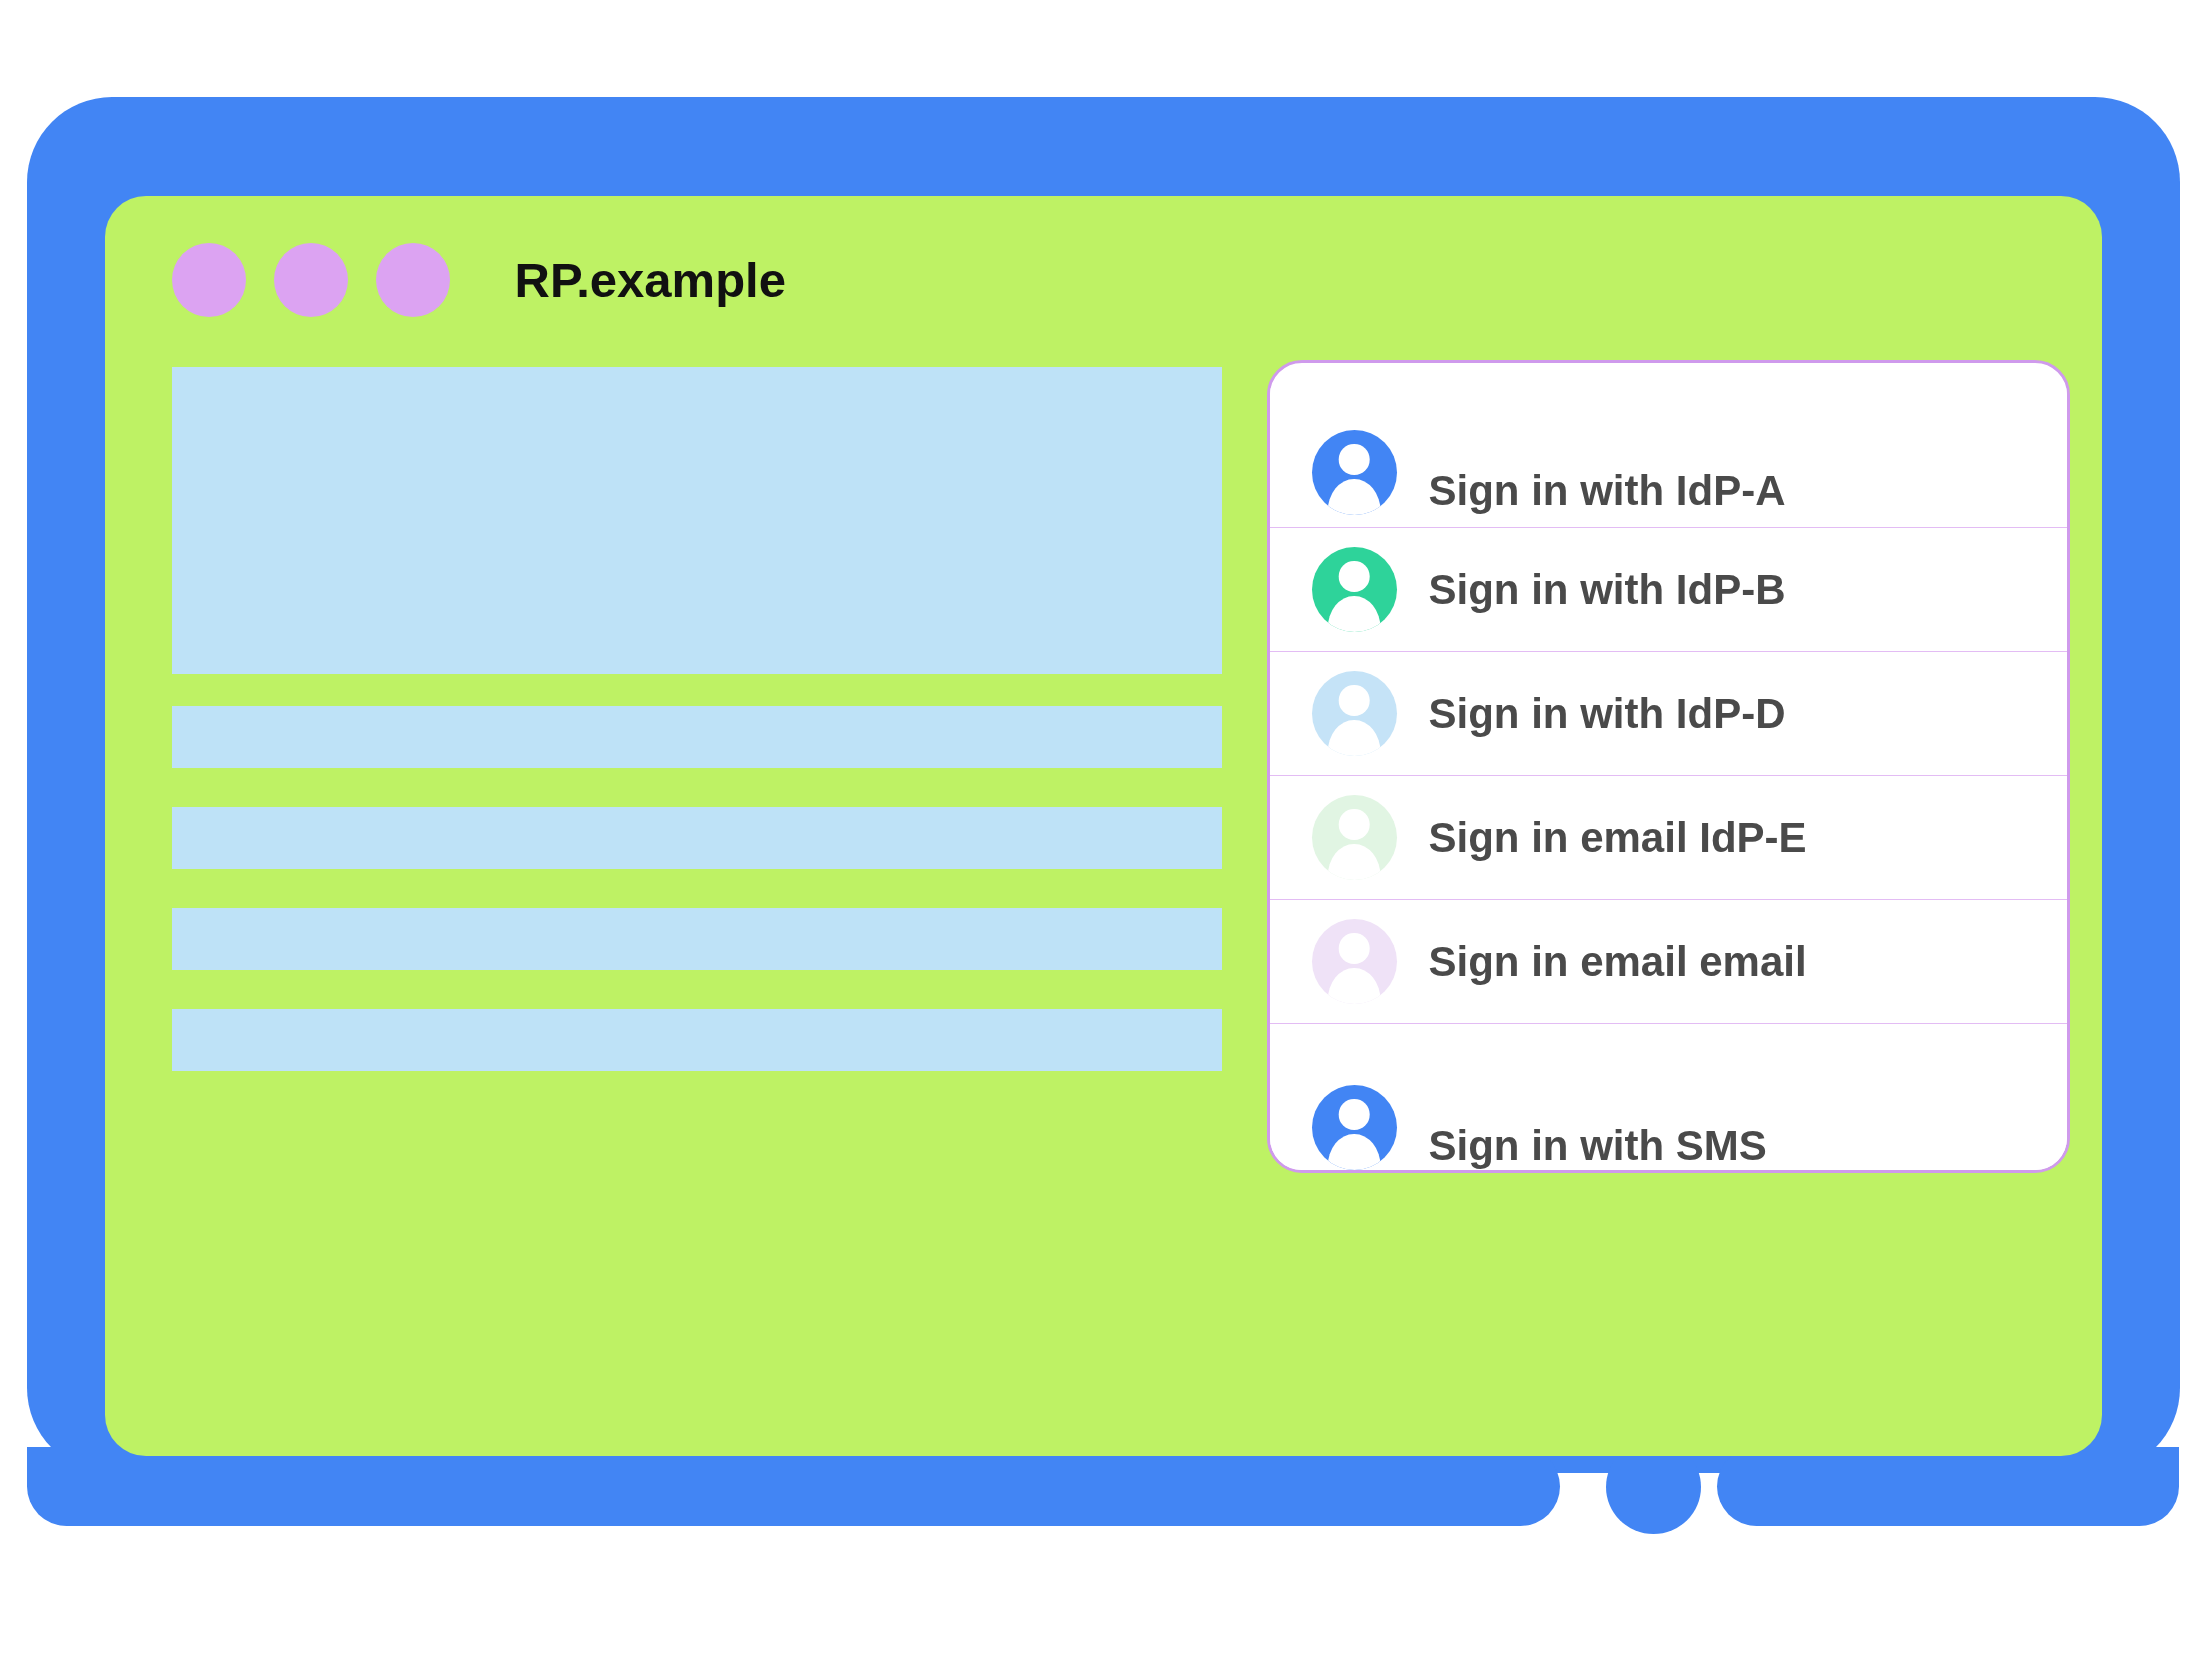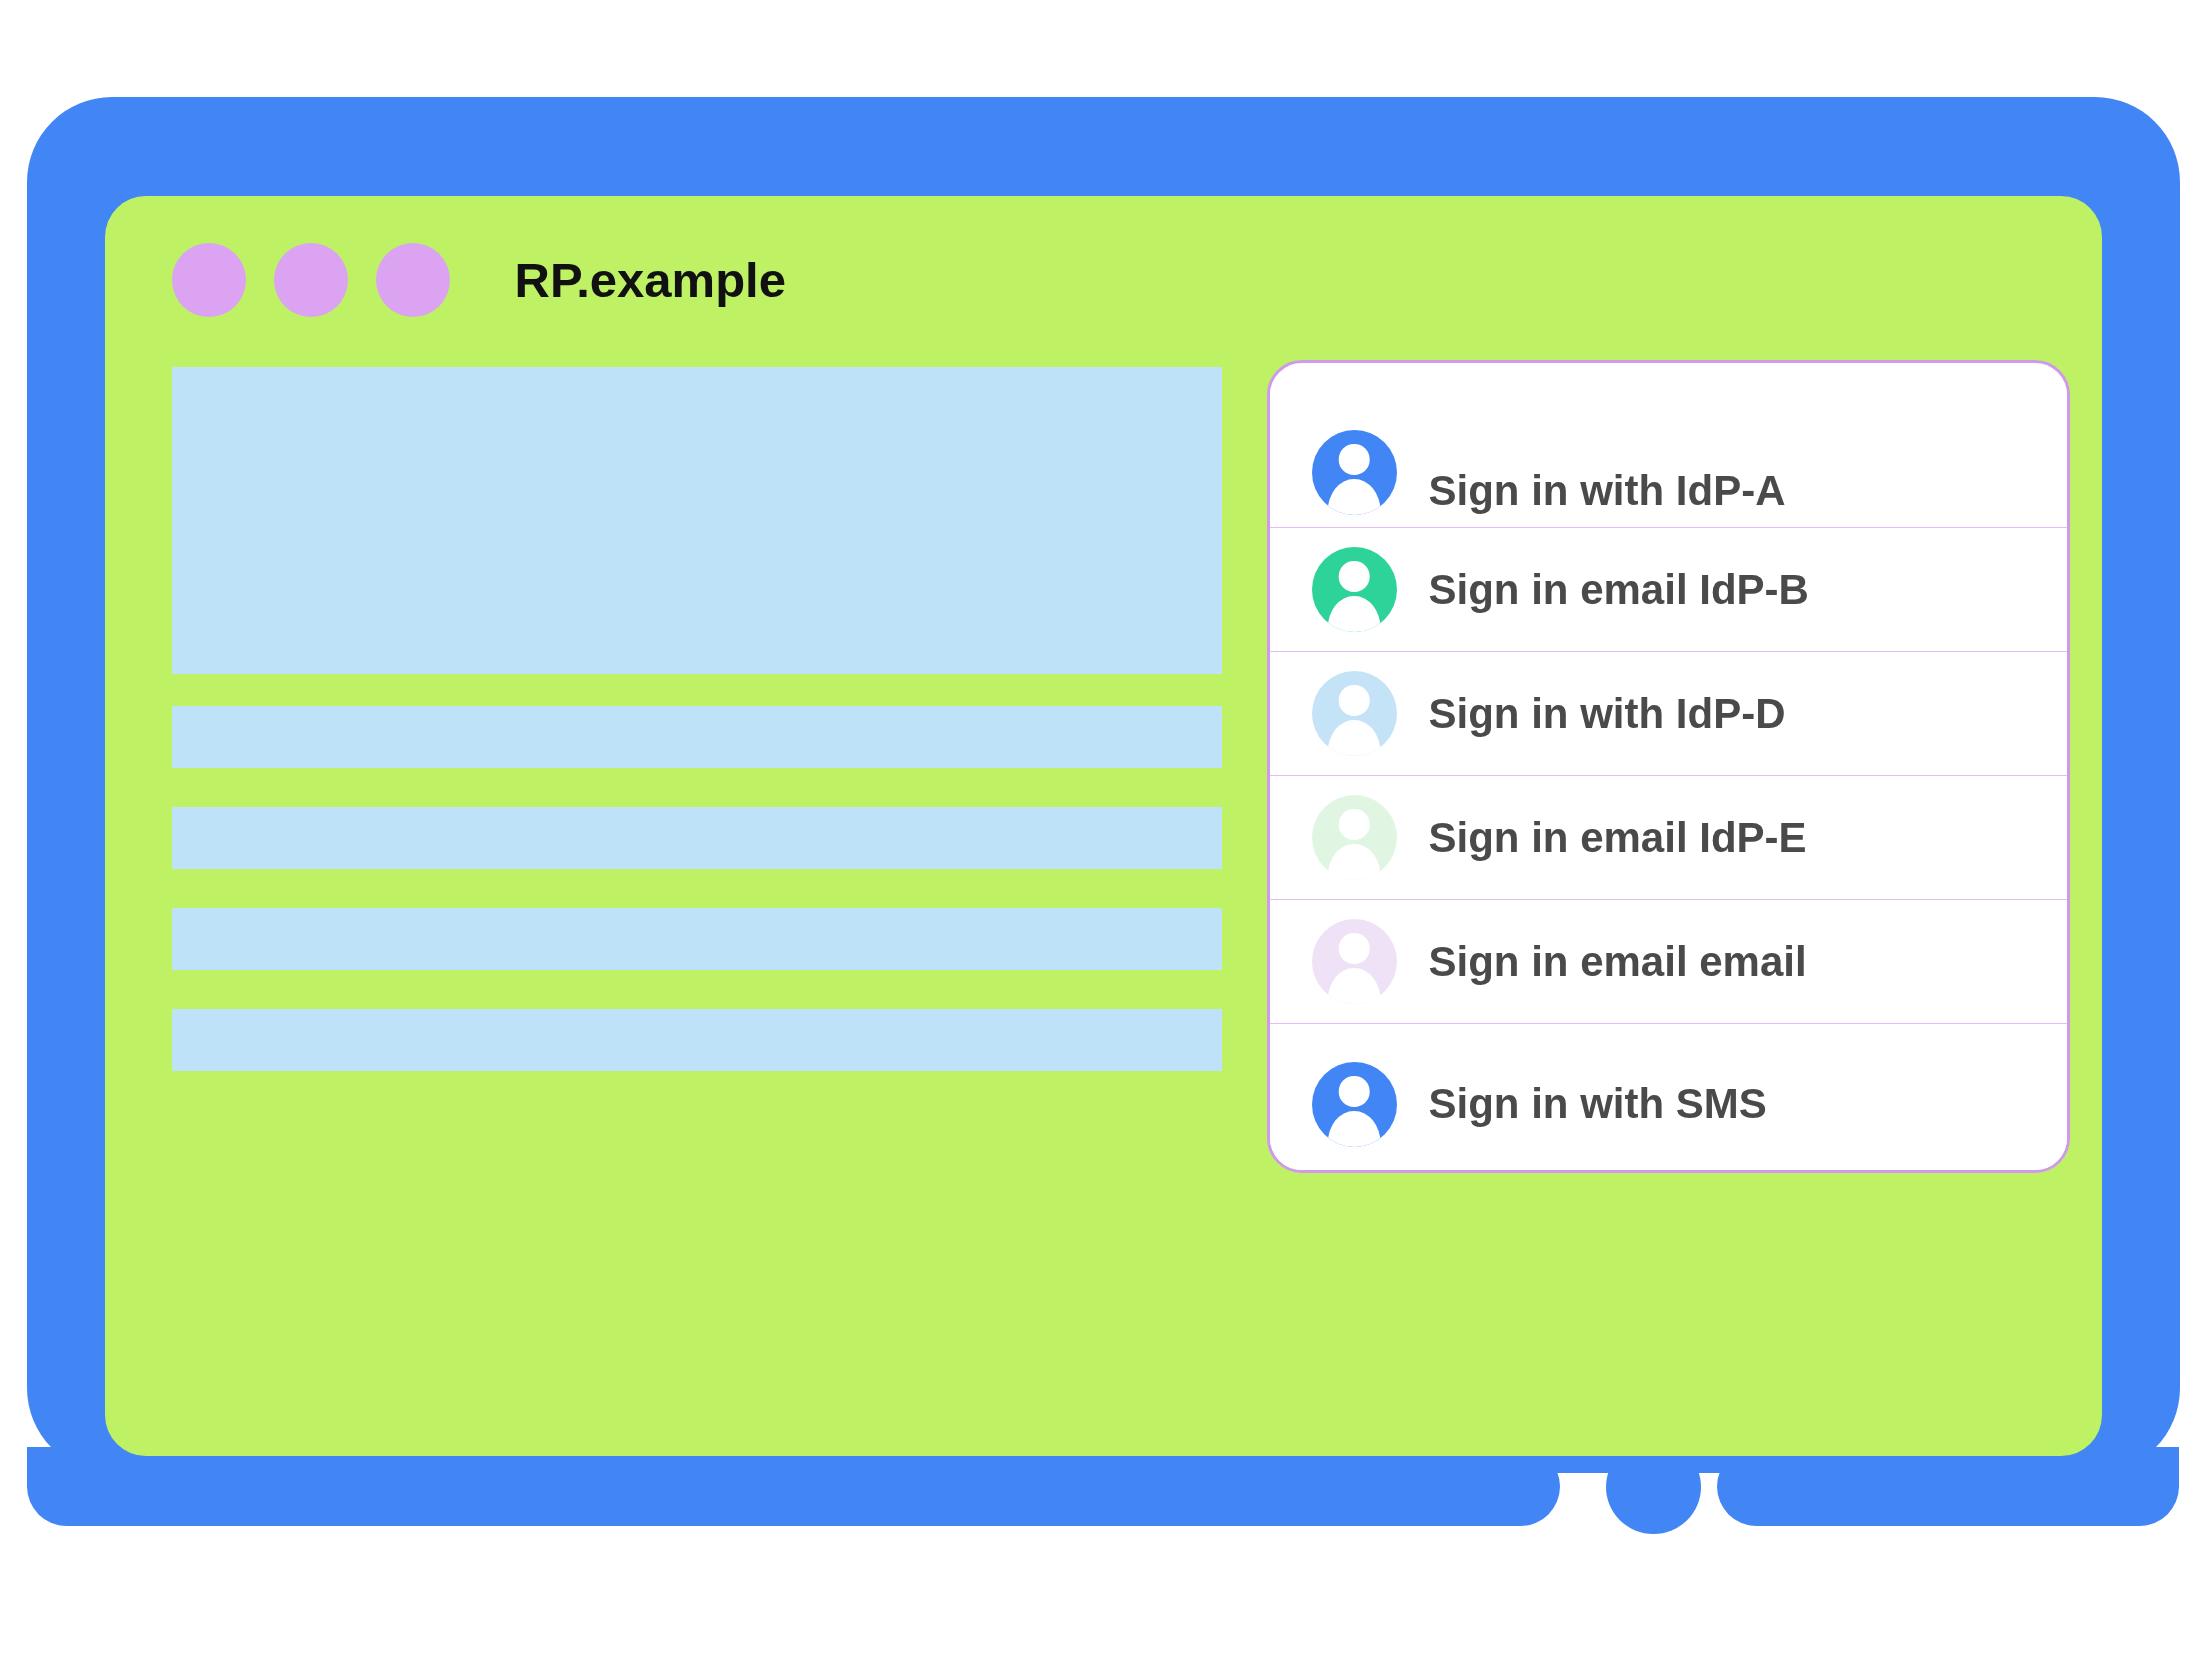--- a/index.html
+++ b/index.html
@@ -137,21 +137,21 @@
   .chooser-row {
     display: flex;
     align-items: center;
     height: 124px;
     padding-left: 42px;
     box-sizing: border-box;
     border-bottom: 1.8px solid #E3BCF4;
     background: #ffffff;
   }
   .chooser-row:first-child { height: 141px; align-items: flex-end; padding-bottom: 12.4px; margin-top: 24px; }
-  .chooser-row:last-child  { border-bottom: none; height: 146px; align-items: center; padding-top: 14px; }
+  .chooser-row:last-child  { border-bottom: none; height: 146px; align-items: flex-end; padding-top: 14px; }
 
   .avatar {
     width: 85px;
     height: 85px;
     border-radius: 50%;
     flex: none;
     position: relative;
     overflow: hidden;
   }
   .avatar .head {
@@ -216,21 +216,21 @@
             <div class="head"></div>
             <div class="body"></div>
           </div>
           <div class="row-label">Sign in with IdP-A</div>
         </div>
         <div class="chooser-row">
           <div class="avatar" style="background: rgb(46, 211, 154);">
             <div class="head"></div>
             <div class="body"></div>
           </div>
-          <div class="row-label">Sign in email IdP-B</div>
+          <div class="row-label">Sign in with IdP-B</div>
         </div>
         <div class="chooser-row">
           <div class="avatar" style="background: rgb(197, 227, 247);">
             <div class="head"></div>
             <div class="body"></div>
           </div>
           <div class="row-label">Sign in with IdP-D</div>
         </div>
         <div class="chooser-row">
           <div class="avatar" style="background: rgb(225, 245, 227);">

